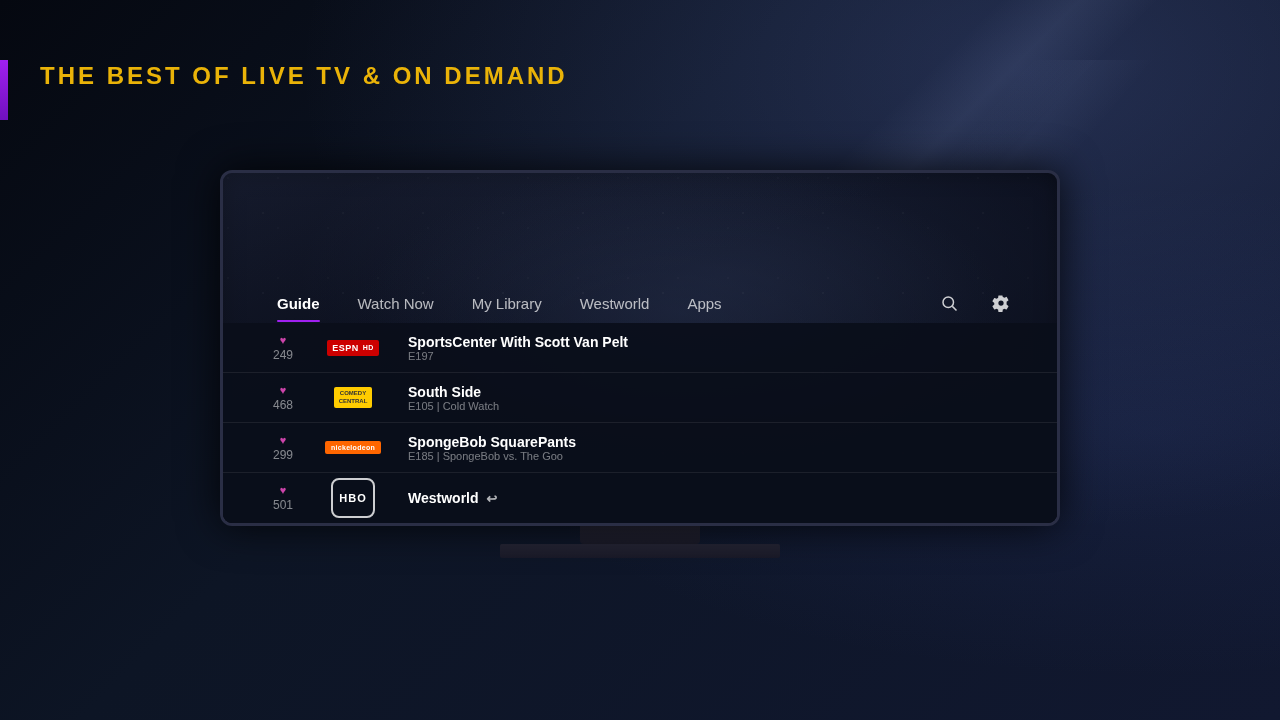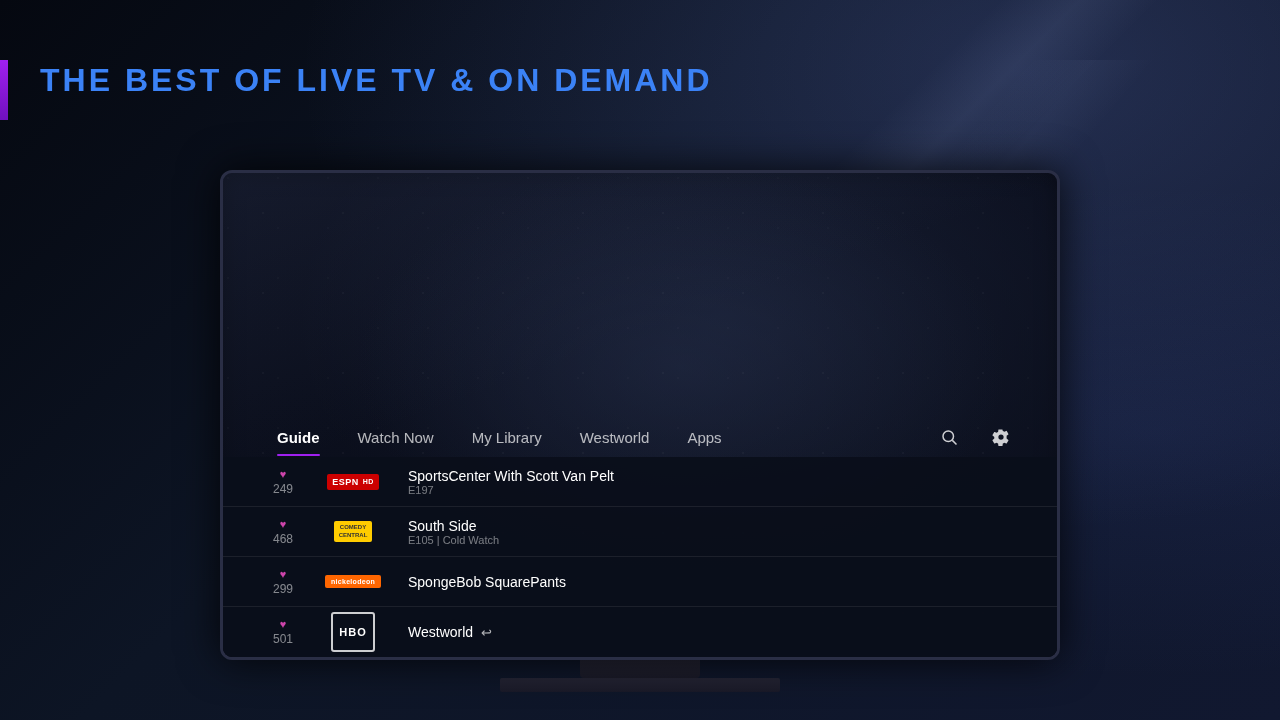--- a/index.html
+++ b/index.html
@@ -46,41 +46,41 @@
       left: 0; top: 60px;
       width: 8px; height: 60px;
       background: linear-gradient(to bottom, #a020f0, #7010c0);
       z-index: 1;
     }
 
     
     .page-title {
       position: absolute;
       top: 62px; left: 40px;
-      color: #3b82f6;
-      font-size: 32px;
+      color: #eab308;
+      font-size: 24px;
       font-weight: 700;
       letter-spacing: 3px;
       text-transform: uppercase;
       z-index: 1;
     }
 
     
     .tv-container {
       position: absolute;
       left: 50%;
       top: 170px;
       transform: translateX(-50%);
       width: 840px;
       z-index: 1;
     }
 
     .tv-screen {
       width: 840px;
-      height: 490px;
+      height: 356px;
       background: #0c1020;
       border: 3px solid #2a2e45;
       border-radius: 12px;
       overflow: hidden;
       position: relative;
       box-shadow: 0 0 40px rgba(0,0,0,0.8), inset 0 0 20px rgba(0,0,0,0.5);
     }
 
     
     .tv-hero-bg {
@@ -266,33 +266,33 @@
       letter-spacing: 0.3px;
     }
 
     
     .logo-hbo {
       border: 2px solid rgba(255,255,255,0.8);
       color: white;
       font-size: 11px;
       font-weight: 900;
       padding: 12px 6px;
-      border-radius: 3px;
+      border-radius: 8px;
       letter-spacing: 1px;
     }
 
     .channel-info {
       flex: 1;
       padding-left: 5px;
     }
 
     .channel-title {
       color: #ffffff;
       font-size: 14px;
-      font-weight: 400;
+      font-weight: 700;
       display: flex;
       align-items: center;
       gap: 8px;
     }
 
     .channel-subtitle {
       color: rgba(255,255,255,0.45);
       font-size: 11px;
       margin-top: 0;
     }
@@ -424,20 +424,21 @@
           <span class="heart-icon">♥</span>
           <span>299</span>
         </div>
         <div class="channel-logo">
           <div class="logo-nick">nickelodeon</div>
         </div>
         <div class="channel-info">
           <div class="channel-title">
             <span>SpongeBob SquarePants</span>
           </div>
+          <div class="channel-subtitle">E185 | SpongeBob vs. The Goo</div>
         </div>
       </div>
 
       <div class="channel-row">
         <div class="channel-num">
           <span class="heart-icon">♥</span>
           <span>501</span>
         </div>
         <div class="channel-logo">
           <div class="logo-hbo">HBO</div>

